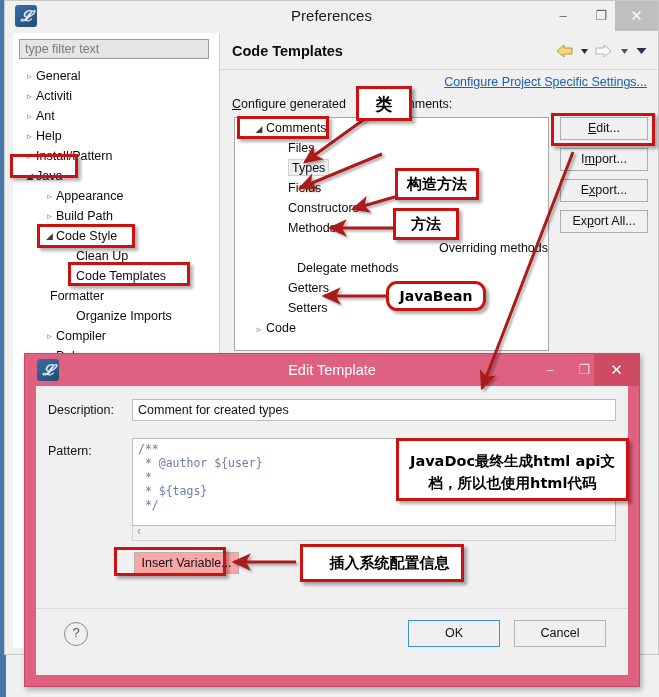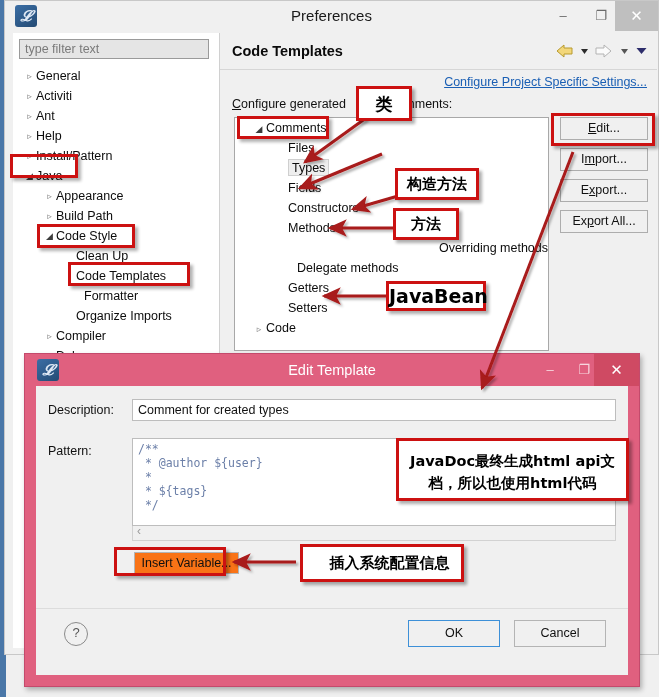--- a/index.html
+++ b/index.html
@@ -99,21 +99,21 @@
   #pattern{position:absolute;left:96px;top:52px;right:12px;height:88px;background:#fff;
       border:1px solid #bdbdbd;box-sizing:border-box;overflow:hidden;}
   #pattern pre{margin:0;padding:3px 0 0 5px;font-family:"DejaVu Sans Mono","Liberation Mono",monospace;
       font-size:11.5px;line-height:14px;color:#6b7fa8;}
   #pat-scroll{position:absolute;left:96px;top:140px;right:12px;height:15px;background:#f0f0f0;
       border:1px solid #d2d2d2;border-top:none;box-sizing:border-box;}
   #pat-scroll span{position:absolute;left:4px;top:-2px;color:#9a9a9a;font-size:12px;}
   #pat-up{position:absolute;right:1px;top:1px;width:13px;height:13px;color:#b6b6b6;
       font-size:8px;text-align:center;line-height:13px;}
   #insvar{position:absolute;left:98px;top:166px;width:105px;height:22px;line-height:20px;
-      text-align:center;background:#f97316;border:1px solid #b4b4b4;box-sizing:border-box;
+      text-align:center;background:#fca5a5;border:1px solid #b4b4b4;box-sizing:border-box;
       font-size:12.5px;}
   #dlg-sep{position:absolute;left:0;right:0;top:222px;height:1px;background:#dcdcdc;}
   #helpbtn{position:absolute;left:28px;top:236px;width:22px;height:22px;border:1px solid #8a8a8a;
       border-radius:50%;color:#555;font-size:13px;text-align:center;line-height:20px;}
   #okbtn{position:absolute;right:128px;top:234px;width:92px;height:27px;line-height:25px;
       text-align:center;background:#f0f0f0;border:1px solid #3d90d8;box-sizing:border-box;font-size:12.5px;}
   #cancelbtn{position:absolute;right:22px;top:234px;width:92px;height:27px;line-height:25px;
       text-align:center;background:#f0f0f0;border:1px solid #b4b4b4;box-sizing:border-box;font-size:12.5px;}
 </style>
 </head>
@@ -142,21 +142,21 @@
         <div class="tnode" style="padding-left: 10px;"><span class="tw">▹</span><span class="tl">Activiti</span></div>
         <div class="tnode" style="padding-left: 10px;"><span class="tw">▹</span><span class="tl">Ant</span></div>
         <div class="tnode" style="padding-left: 10px;"><span class="tw">▹</span><span class="tl">Help</span></div>
         <div class="tnode" style="padding-left: 10px;"><span class="tw">▹</span><span class="tl">Install/Pattern</span></div>
         <div class="tnode" style="padding-left: 10px;"><span class="tw open">◢</span><span class="tl">Java</span></div>
         <div class="tnode" style="padding-left: 30px;"><span class="tw">▹</span><span class="tl">Appearance</span></div>
         <div class="tnode" style="padding-left: 30px;"><span class="tw">▹</span><span class="tl">Build Path</span></div>
         <div class="tnode" style="padding-left: 30px;"><span class="tw open">◢</span><span class="tl">Code Style</span></div>
         <div class="tnode" style="padding-left: 50px;"><span class="tw"></span><span class="tl">Clean Up</span></div>
         <div class="tnode" style="padding-left: 50px;"><span class="tw"></span><span class="tl">Code Templates</span></div>
-        <div class="tnode" style="padding-left: 58px;"><span class="tw"></span><span class="tl">Formatter</span></div>
+        <div class="tnode" style="padding-left: 24px;"><span class="tw"></span><span class="tl">Formatter</span></div>
         <div class="tnode" style="padding-left: 50px;"><span class="tw"></span><span class="tl">Organize Imports</span></div>
         <div class="tnode" style="padding-left: 30px;"><span class="tw">▹</span><span class="tl">Compiler</span></div>
         <div class="tnode" style="padding-left: 30px;"><span class="tw">▹</span><span class="tl">Debug</span></div>
       </div>
   </div>
 
   <div id="content">
     <div id="ctitle">Code Templates</div>
 
     <div id="navarea">
@@ -286,16 +286,16 @@
   <div class="ring" style="left:10px;top:154px;width:68px;height:24px;"></div>
   <div class="ring" style="left:37px;top:224px;width:98px;height:24px;"></div>
   <div class="ring" style="left:68px;top:262px;width:122px;height:24px;"></div>
   <div class="ring" style="left:237px;top:116px;width:92px;height:23px;"></div>
   <div class="ring" style="left:551px;top:113px;width:104px;height:33px;"></div>
   <div class="ring" style="left:114px;top:547px;width:112px;height:29px;"></div>
 
   <div class="abox" style="left:356px;top:86px;width:56px;height:35px;line-height:30px;font-size:17px;">类</div>
   <div class="abox" style="left:395px;top:168px;width:84px;height:32px;line-height:27px;font-size:15px;">构造方法</div>
   <div class="abox" style="left:393px;top:208px;width:66px;height:32px;line-height:27px;font-size:15px;">方法</div>
-  <div class="abox" style="left:386px;top:281px;width:100px;height:30px;line-height:25px;font-size:19px;">JavaBean</div>
+  <div class="abox" style="left:386px;top:281px;width:100px;height:30px;line-height:25px;font-size:14px;border-radius:11px;">JavaBean</div>
   <div class="abox" style="left:396px;top:438px;width:233px;height:63px;font-size:14.5px;line-height:22px;padding:9px 6px 0 6px;">JavaDoc最终生成html api文档，所以也使用html代码</div>
   <div class="abox" style="left:300px;top:544px;width:164px;height:38px;line-height:32px;font-size:15px;padding-left:15px;">插入系统配置信息</div>
 </div>
 
 </body></html>

